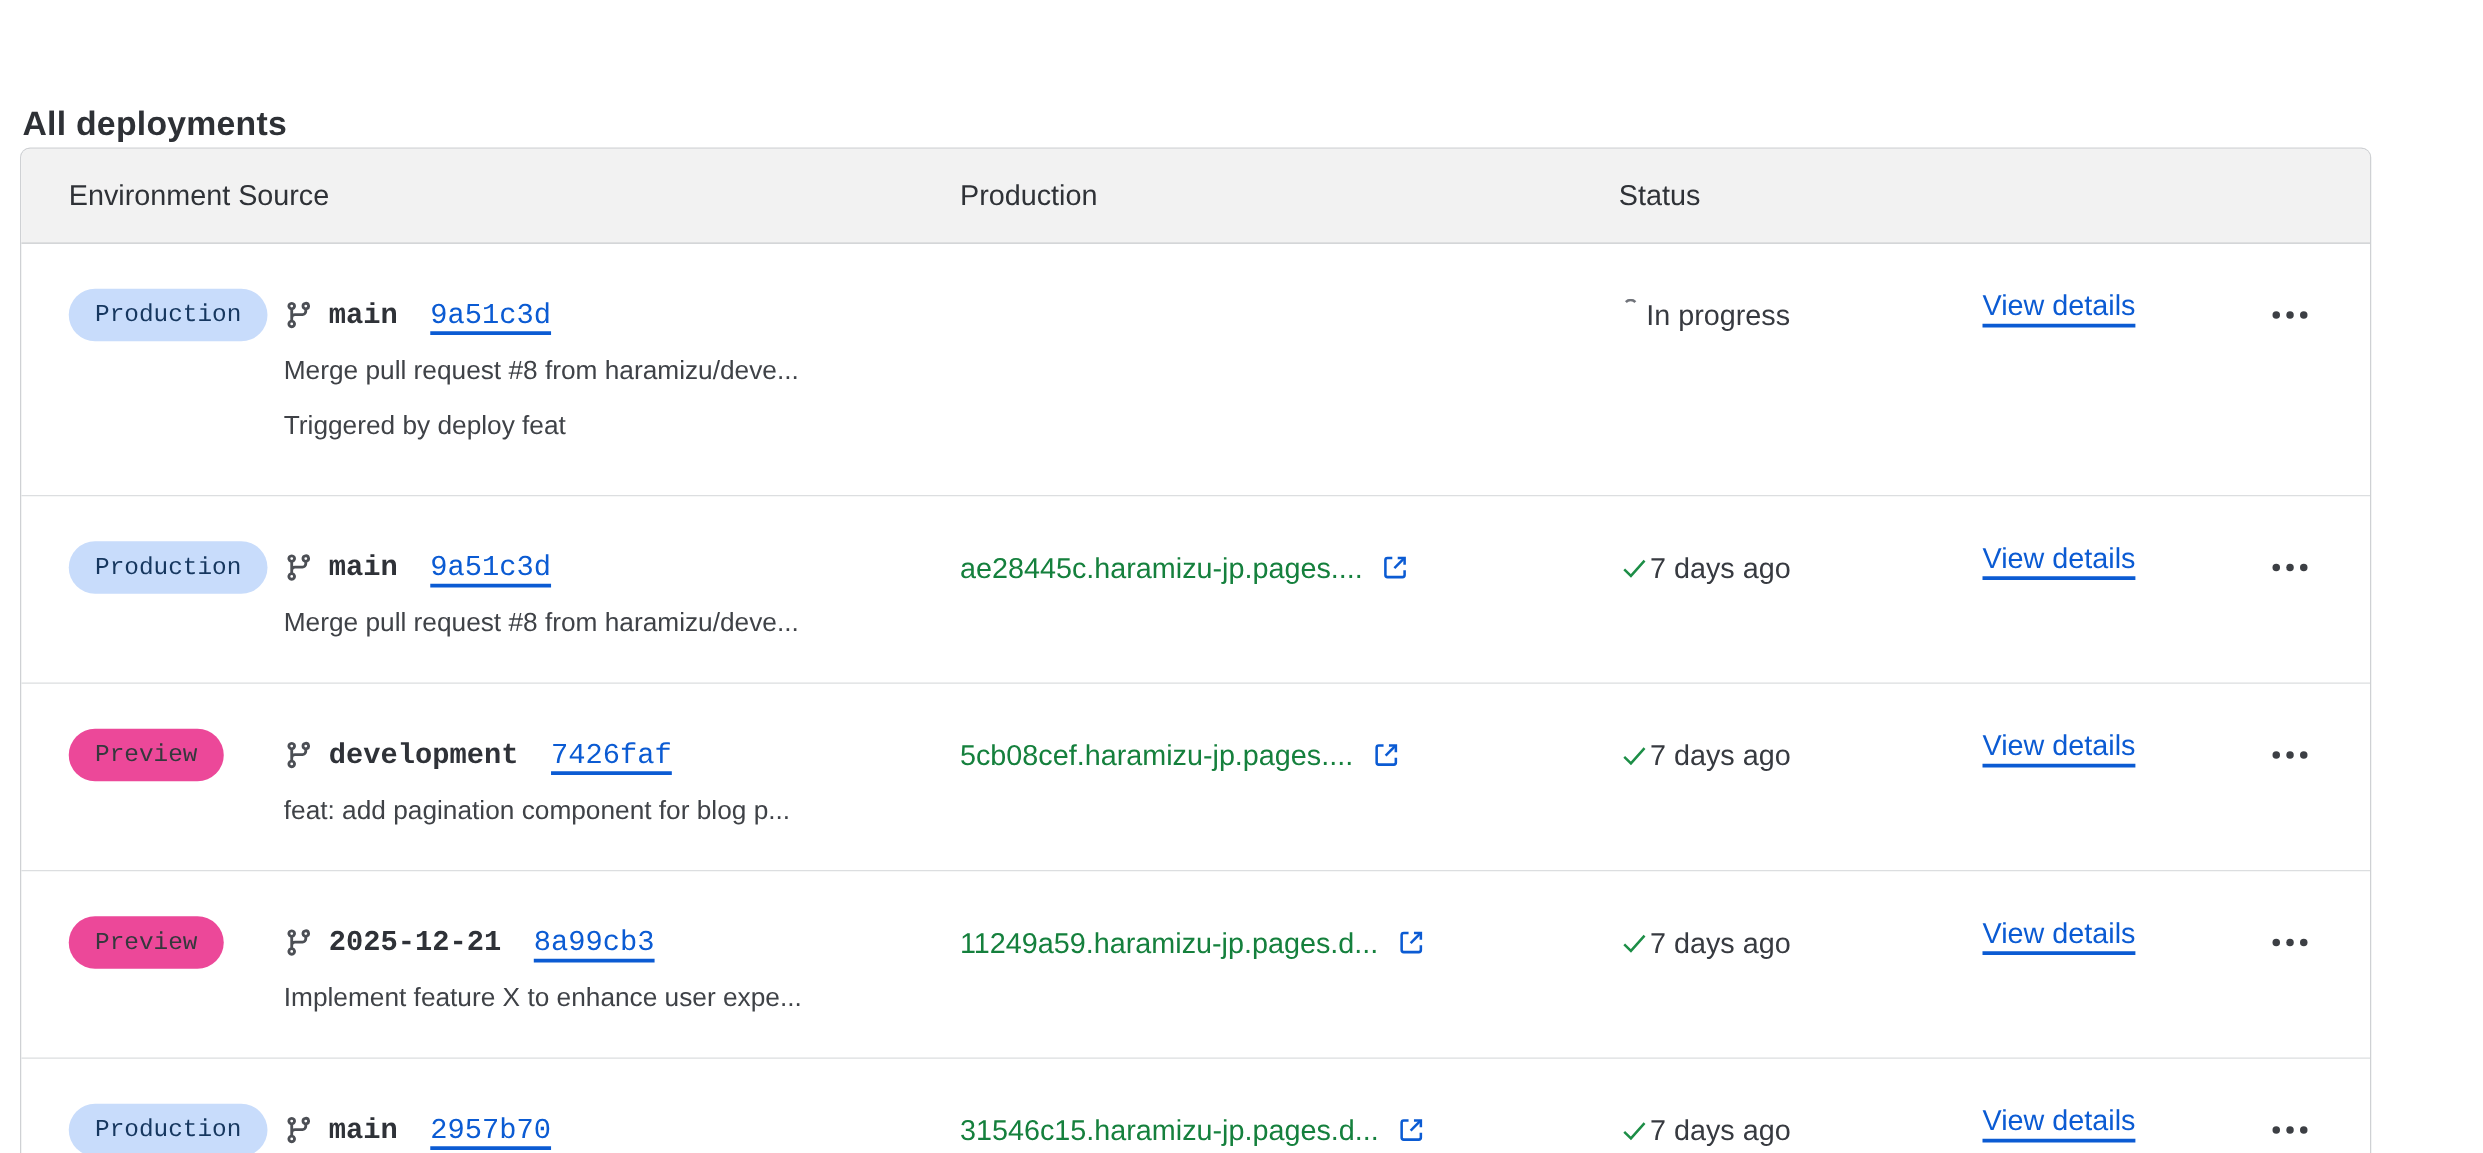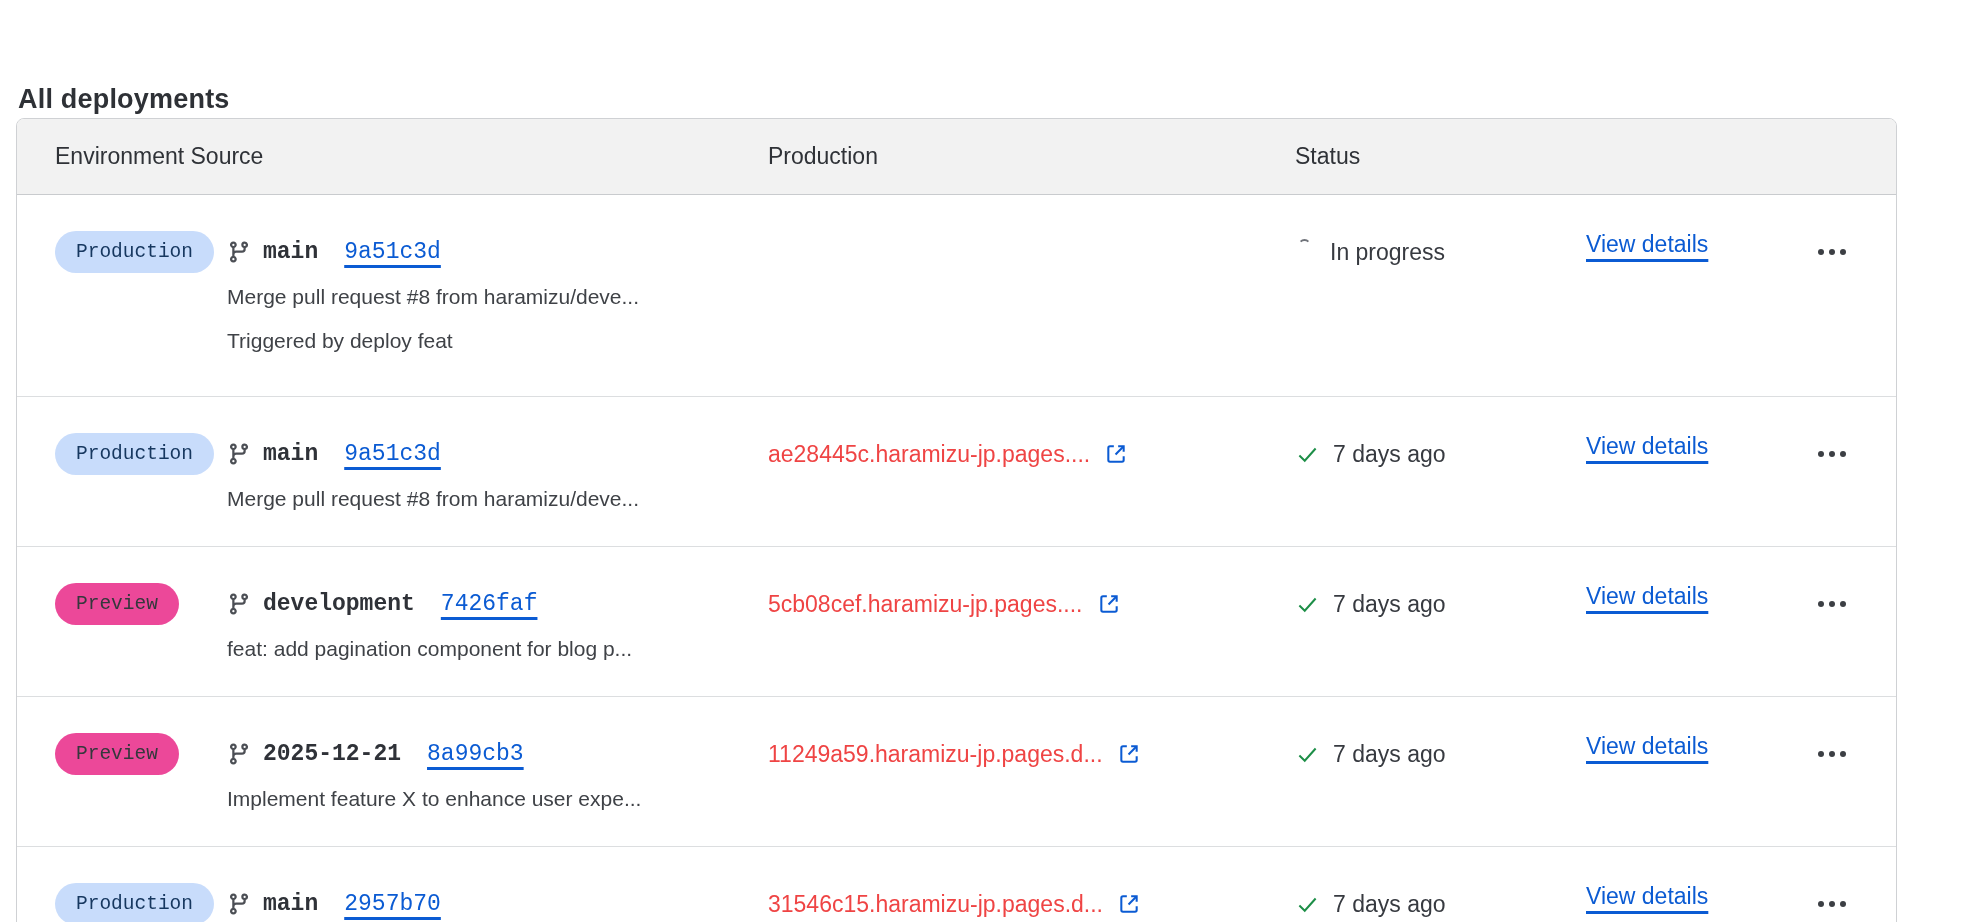--- a/index.html
+++ b/index.html
@@ -23,23 +23,23 @@
   .badge.production { background: #c8dcfb; color: #16375f; }
   .badge.preview { background: #ec4899; color: #35383d; }
   .src-line1 { gap: 0; }
   .branch-icon { width: 24px; height: 24px; flex: 0 0 24px; margin-right: 12px; }
   .branch-name { font-size: 23px; font-weight: 700; color: #2f3238; margin-right: 26px; white-space: nowrap; }
   a.commit-link, a.view-link { color: #0b5bd3; font-size: 23px; text-decoration: underline;
     text-decoration-thickness: 2.5px; text-underline-offset: 7px; white-space: nowrap; cursor: pointer; }
   .msg { font-size: 21px; color: #3f4247; margin-top: 12px; line-height: 24px; white-space: nowrap; }
   .note { font-size: 21px; color: #3f4247; margin-top: 20px; line-height: 24px; white-space: nowrap; }
   .deploy-cell { display: flex; align-items: center; height: 42px; gap: 14px; }
-  .deploy-url { font-size: 23px; color: #ef4444; white-space: nowrap; cursor: pointer; }
+  .deploy-url { font-size: 23px; color: #15803d; white-space: nowrap; cursor: pointer; }
   .ext-icon { width: 24px; height: 24px; flex: 0 0 24px; cursor: pointer; }
-  .status-cell { display: flex; align-items: center; height: 42px; gap: 13px; }
+  .status-cell { display: flex; align-items: center; height: 42px; }
   .status-text { font-size: 23px; color: #373a40; white-space: nowrap; }
   .check-icon { width: 25px; height: 25px; flex: 0 0 25px; }
   .spinner { width: 13px; height: 13px; border-radius: 50%; margin: 0 6px 14px 3px;
     border: 2.5px solid transparent; border-top-color: #70737a; animation: spin 1s linear infinite; flex: 0 0 13px; }
   @keyframes spin { to { transform: rotate(360deg); } }
   .action-cell { display: flex; align-items: flex-start; height: 42px; }
   .menu-cell { display: flex; align-items: center; height: 42px; justify-content: flex-start; }
   .menu-btn { display: flex; gap: 5px; align-items: center; padding: 8px 2px; cursor: pointer;
     background: none; border: none; }
   .menu-btn i { width: 6px; height: 6px; border-radius: 50%; background: #3c3f44; display: block; }

